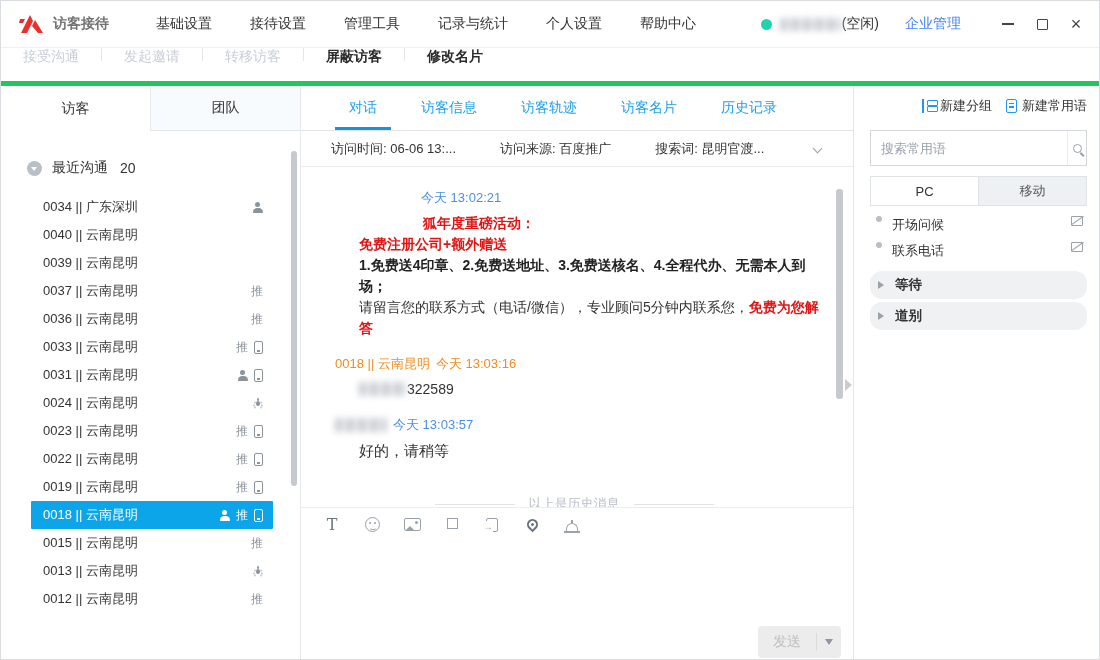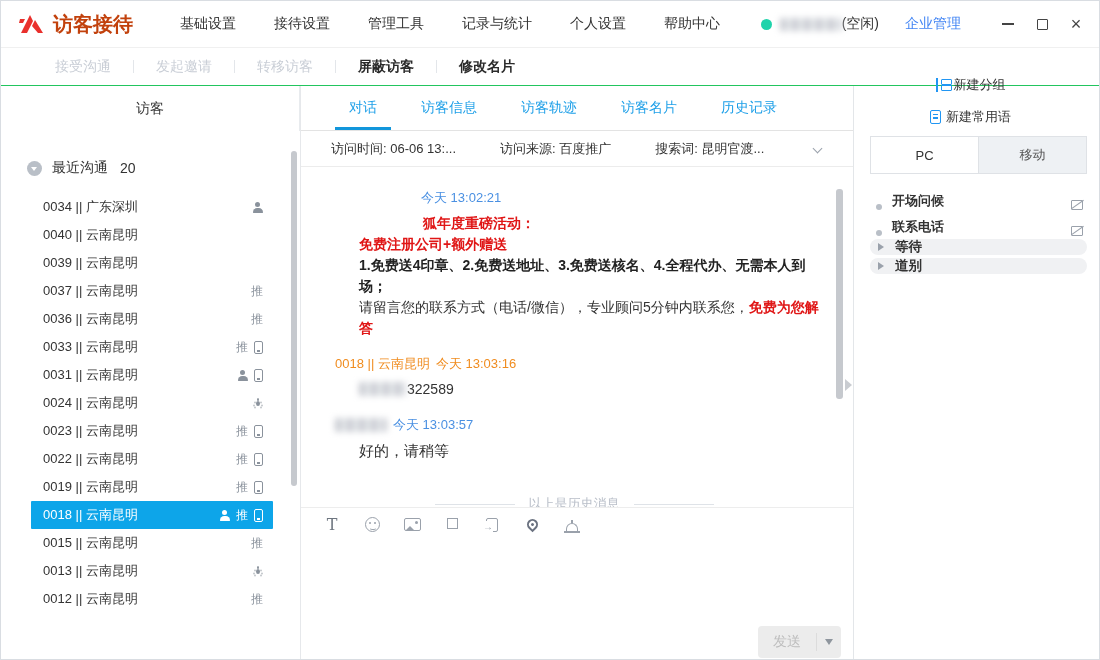--- a/index.html
+++ b/index.html
@@ -7,37 +7,37 @@
   body {
     font-family:"Liberation Sans","DejaVu Sans",sans-serif;
     font-size:14px; color:#333; background:#fff; position:relative;
     border:1px solid #d9dde2; overflow:hidden;
   }
   
   .topbar { position:absolute; left:0; top:0; width:1100px; height:47px;
     display:flex; align-items:center; border-bottom:1px solid #f0f0f0; background:#fff; }
   .logo-mark { width:26px; height:22px; margin-left:18px; position:relative; }
   .logo-mark svg { width:26px; height:22px; }
-  .brand-name { color:#c2410c; font-size:20px; font-weight:bold; margin-left:8px; margin-right:28px; }
+  .brand-name { color:#737373; font-size:14px; font-weight:bold; margin-left:8px; margin-right:28px; }
   .menu-item { color:#333; font-size:14px; padding:0 19px; cursor:pointer; }
   .top-right { margin-left:auto; display:flex; align-items:center; }
   .status-dot { width:11px; height:11px; border-radius:50%; background:#1fd3ab; margin-right:8px; }
   .blur-chip { display:inline-block; height:13px; border-radius:2px; filter:blur(3px); }
   .blur-gray { background:repeating-linear-gradient(90deg,#c9ccd2 0 6px,#e4e6ea 6px 12px); }
   .blur-red { background:repeating-linear-gradient(90deg,#f0ا 0, #ef9f9f 0 6px,#fad4d4 6px 12px); }
   .status-text { color:#333; margin-right:26px; }
   .ent-link { color:#4285f4; margin-right:30px; cursor:pointer; }
   .win-btn { width:34px; height:30px; display:flex; align-items:center; justify-content:center;
     color:#444; cursor:pointer; font-size:15px; }
   .ic-min { width:12px; height:2px; background:#444; }
   .ic-max { width:11px; height:11px; border:1.5px solid #444; border-radius:1px; }
   .win-close { font-size:18px; margin-right:8px; }
   
   .actionbar { position:absolute; left:0; top:47px; width:1100px; height:38px;
-    display:flex; align-items:center; border-bottom:1px solid #22c55e; background:#fff;padding-left:32px; }
+    display:flex; align-items:flex-start; border-bottom:5px solid #22c55e; background:#fff; }
   .act { padding:0 22px; font-size:14px; cursor:pointer; }
   .act.disabled { color:#c9ced6; }
   .act.enabled { color:#2b2b2b; font-weight:bold; }
   .act-sep { width:1px; height:13px; background:#e3e6ea; }
   
   .left-col { position:absolute; left:0; top:85px; width:300px; height:575px;
     border-right:1px solid #e6e8eb; background:#fff; }
   .mid-col { position:absolute; left:300px; top:85px; width:552px; height:575px; background:#fff; }
   .right-col { position:absolute; left:852px; top:85px; width:248px; height:575px;
     border-left:1px solid #e3e6e9; background:#fff; }
@@ -129,49 +129,49 @@
   .ic-alarm::after { content:""; position:absolute; left:-3px; bottom:-2px; width:16px; height:1.4px; background:#9aa1ab; }
   .ic-alarm::before { content:""; position:absolute; left:4px; top:-4px; width:2px; height:3px; background:#9aa1ab; }
   .input-space { height:78px; }
   .send-row { height:45px; display:flex; align-items:center; justify-content:flex-end; padding-right:12px; }
   .send-btn { display:flex; align-items:center; height:32px; background:#ececec; border-radius:4px; overflow:hidden; cursor:pointer; }
   .send-label { width:58px; text-align:center; color:#bdbdbd; font-size:14px; }
   .send-sep { width:1px; height:18px; background:#dcdcdc; }
   .send-caret { width:24px; display:flex; align-items:center; justify-content:center; }
   .send-caret::after { content:""; border:4.5px solid transparent; border-top:6px solid #8f969e; margin-top:5px; }
   
-  .r-head { height:40px; display:flex; align-items:center; justify-content:flex-end; gap:14px; padding:0 14px 0 0;flex-direction:column; }
+  .r-head { height:40px; display:flex; align-items:center; justify-content:flex-end; gap:14px; padding:0 14px 0 0; }
   .r-link { display:flex; align-items:center; gap:5px; font-size:13px; color:#333; cursor:pointer; }
   .ic-newgroup { width:13px; height:14px; border-left:2px solid #2196f3; position:relative; }
   .ic-newgroup::before { content:""; position:absolute; left:3px; top:1px; width:9px; height:4px; border:1.4px solid #2196f3; border-radius:1px; }
   .ic-newgroup::after { content:""; position:absolute; left:3px; bottom:1px; width:9px; height:4px; border:1.4px solid #2196f3; border-radius:1px; }
   .ic-newphrase { width:11px; height:14px; border:1.5px solid #2196f3; border-radius:2px; position:relative; }
   .ic-newphrase::after { content:""; position:absolute; left:1.5px; top:3px; width:5px; height:5px;
     background:repeating-linear-gradient(#2196f3 0 1.2px,transparent 1.2px 3.4px); }
   .search-wrap { margin:4px 14px 0 16px; height:36px; border:1px solid #d4d7db; display:flex; align-items:center; }
   .search-input { flex:1; border:none; outline:none; padding:0 10px; font-size:13px; color:#333;
     font-family:inherit; background:transparent; }
   .search-input::placeholder { color:#9aa1ab; }
   .search-btn { width:36px; height:100%; display:flex; align-items:center; justify-content:center;
     border-left:1px solid #ececec; cursor:pointer; }
   .ic-search { width:9px; height:9px; border:1.5px solid #9aa1ab; border-radius:50%; position:relative; }
   .ic-search::after { content:""; position:absolute; left:7px; top:7px; width:5px; height:1.5px;
     background:#9aa1ab; transform:rotate(45deg); transform-origin:0 0; }
-  .r-tabs { margin:10px 14px 0 16px; height:38px; display:flex; border:1px solid #dfe2e6; }
+  .r-tabs { margin:10px 14px 0 16px; height:30px; display:flex; border:1px solid #dfe2e6; }
   .r-tab { flex:1; display:flex; align-items:center; justify-content:center; font-size:13px; cursor:pointer; }
   .r-tab.active { background:#fff; }
   .r-tab.inactive { background:#eef1f4; border-left:1px solid #dfe2e6; color:#555; }
   .phrase-list { margin:10px 14px 0 16px; }
-  .p-item { display:flex; align-items:flex-end; height:26px; padding:0 4px 0 6px; cursor:pointer;font-weight:bold; }
+  .p-item { display:flex; align-items:flex-start; height:26px; padding:0 4px 0 6px; cursor:pointer; }
   .p-bullet { width:6px; height:6px; border-radius:50%; background:#b9bfc7; margin-right:10px; }
   .p-label { font-size:13px; color:#333; }
   .ic-quicksend { margin-left:auto; width:12px; height:10px; border:1.3px solid #9aa1ab; border-radius:1px; position:relative; }
   .ic-quicksend::after { content:""; position:absolute; left:-2px; top:3px; width:15px; height:1.3px;
     background:#9aa1ab; transform:rotate(-35deg); }
-  .p-group { display:flex; align-items:center; height:16px; background:#f0f1f3; border-radius:12px;
+  .p-group { display:flex; align-items:center; height:28px; background:#f0f1f3; border-radius:12px;
     margin-top:3px; padding-left:8px; cursor:pointer; }
   .p-group .tri { width:0; height:0; border:4px solid transparent; border-left:6px solid #9aa1ab; margin-right:7px; }
   .p-group .g-label { font-size:13.5px; font-weight:bold; color:#333; }
 </style>
 </head>
 <body>
 
 <div class="topbar">
   <span class="logo-mark">
     <svg viewBox="0 0 26 22">
@@ -210,20 +210,21 @@
   <span class="act disabled">转移访客</span>
   <span class="act-sep"></span>
   <span class="act enabled">屏蔽访客</span>
   <span class="act-sep"></span>
   <span class="act enabled">修改名片</span>
 </div>
 
 <div class="left-col">
   <div class="l-tabs">
     <div class="l-tab active">访客</div>
+    <div class="l-tab inactive">团队</div>
   </div>
   <div class="clip-row">· · · ·</div>
   <div class="tree-item">
     <span class="tree-toggle"></span>
     <span class="tree-label">最近沟通</span>
     <span class="tree-count">20</span>
   </div>
   <div class="visitor-list">
       <div class="v-row">
     <span>0034 || 广东深圳</span>
@@ -410,20 +411,26 @@
   <div class="r-head">
     <span class="r-link">
       <span class="ic-newgroup"></span>
       <span>新建分组</span>
     </span>
     <span class="r-link">
       <span class="ic-newphrase"></span>
       <span>新建常用语</span>
     </span>
   </div>
+  <div class="search-wrap">
+    <input class="search-input" placeholder="搜索常用语" style="">
+    <span class="search-btn">
+        <span class="ic-search"></span>
+      </span>
+  </div>
   <div class="r-tabs">
     <div class="r-tab active">PC</div>
     <div class="r-tab inactive">移动</div>
   </div>
   <div class="phrase-list">
     <div class="p-item">
       <span class="p-bullet"></span>
       <span class="p-label">开场问候</span>
       <span class="ic-quicksend"></span>
     </div>

